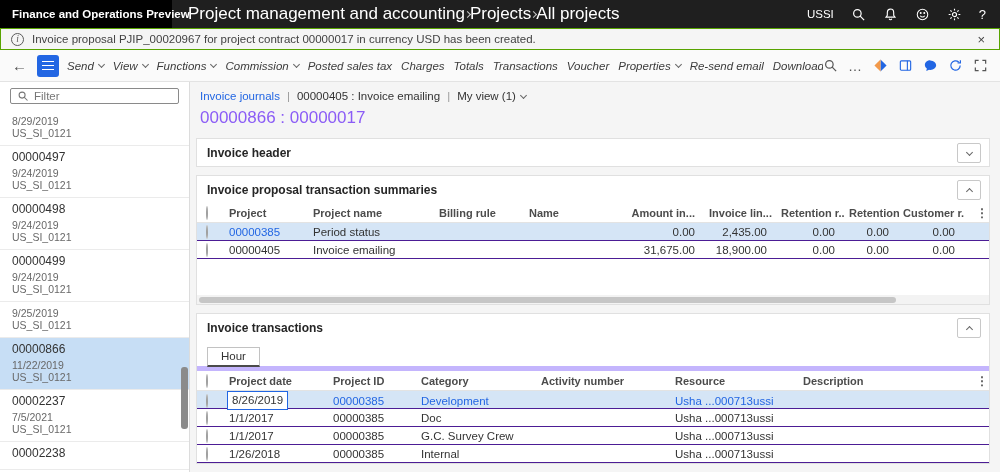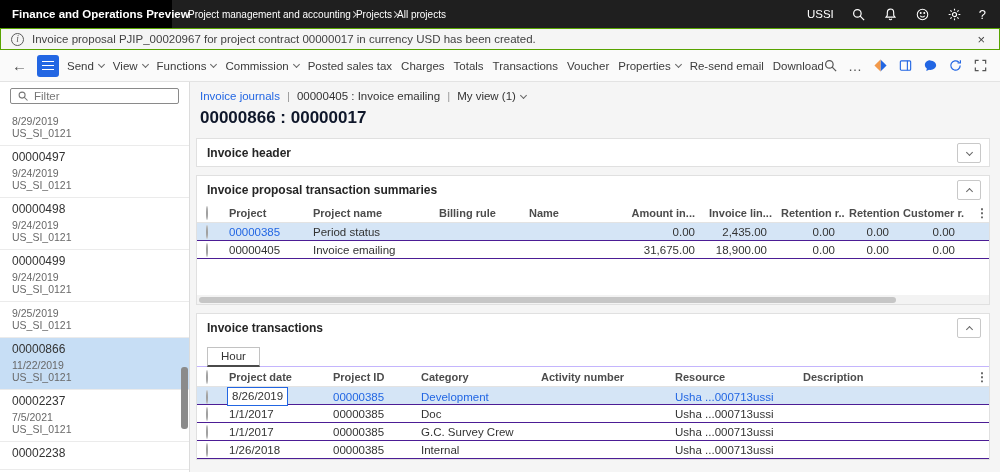--- a/index.html
+++ b/index.html
@@ -3,39 +3,39 @@
 <meta charset="utf-8">
 <style>
   * { margin:0; padding:0; box-sizing:border-box; }
   html,body { width:1000px; height:472px; overflow:hidden; }
   body { font-family:"Liberation Sans", sans-serif; font-size:12px; color:#333; background:#f5f5f5; }
   .page { width:1000px; height:472px; overflow:hidden; display:flex; flex-direction:column; }
 
   
   .topbar { height:28px; background:#1f1f1f; color:#fff; display:flex; align-items:center; flex:0 0 28px; }
   .topbar-left { width:172px; height:100%; background:#000; display:flex; align-items:center; padding:0 12px; font-weight:bold; font-size:11.5px; white-space:nowrap; cursor:pointer; }
-  .topbar-crumb { display:flex; align-items:center; gap:0; padding:0 16px; font-size:10px; white-space:nowrap; }
+  .topbar-crumb { display:flex; align-items:center; gap:0; padding:0 16px; font-size:17px; white-space:nowrap; }
   .crumb { cursor:pointer; }
   .crumb-chev { width:5px; height:5px; border-right:1.2px solid #c8c8c8; border-top:1.2px solid #c8c8c8; transform:rotate(45deg); display:inline-block; }
   .topbar-right { margin-left:auto; display:flex; align-items:center; gap:17px; padding-right:14px; }
   .topbar-right svg { width:15px; height:15px; display:block; cursor:pointer; }
   .company { font-size:11.5px; cursor:pointer; }
   .help-q { font-size:13px; cursor:pointer; }
 
   
   .notif { height:22px; flex:0 0 22px; background:#f5f5f5; border:1px solid #57a300; display:flex; align-items:center; gap:8px; padding:0 10px; font-size:11.5px; color:#424242; }
   .info-circle { width:13px; height:13px; border:1px solid #5a5a5a; border-radius:50%; font-family:"Liberation Serif", serif; font-style:italic; font-size:9.5px; line-height:11px; text-align:center; color:#5a5a5a; flex:0 0 13px; }
   .notif-close { margin-left:auto; font-size:13px; color:#444; cursor:pointer; padding:0 4px; }
 
   
   .actionpane { height:32px; flex:0 0 32px; background:#fafafa; border-bottom:1px solid #e3e3e3; display:flex; align-items:center; padding:0 8px; }
   .back { font-size:15px; color:#515151; cursor:pointer; padding:0 4px; }
   .menu-btn { width:22px; height:22px; background:#2266e3; border-radius:3px; display:flex; flex-direction:column; justify-content:center; align-items:center; gap:2.5px; margin:0 8px 0 6px; cursor:pointer; flex:0 0 22px; }
   .menu-btn i { display:block; width:12px; height:1.6px; background:#fff; }
-  .ap-items { display:flex; align-items:flex-start; gap:9px; font-size:11.5px; color:#3b3b3b; white-space:nowrap; overflow:hidden; }
+  .ap-items { display:flex; align-items:flex-start; gap:9px; font-size:11.5px; color:#3b3b3b; white-space:nowrap; overflow:hidden;font-style:italic; }
   .ap-item { display:inline-flex; align-items:center; gap:5px; cursor:pointer; }
   .chev { display:inline-block; width:5px; height:5px; border-right:1.3px solid #666; border-bottom:1.3px solid #666; }
   .chev.down { transform:rotate(45deg); margin-top:-2px; }
   .chev.up { transform:rotate(225deg); margin-top:2px; }
   .ap-right { margin-left:auto; display:flex; align-items:center; gap:10px; padding-right:4px; color:#555; }
   .ap-right svg { width:15px; height:15px; display:block; cursor:pointer; }
   .ap-more { font-size:14px; letter-spacing:1px; cursor:pointer; color:#555; line-height:10px; }
 
   
   .content { flex:1; display:flex; min-height:0; }
@@ -51,21 +51,21 @@
   .side-id { font-size:12px; line-height:13px; color:#333; margin-bottom:3px; }
   .side-sub { font-size:10.5px; line-height:12px; color:#686868; }
   .side-scroll { position:absolute; right:1px; top:285px; width:7px; height:62px; background:#8b8b8b; border-radius:3px; cursor:pointer; }
 
   
   .main { flex:1; min-width:0; padding:6px 10px 0 6px; background:#f5f5f5; overflow:hidden; }
   .viewbar { display:flex; align-items:center; gap:7px; font-size:11.5px; margin:2px 0 6px 4px; color:#333; }
   .vlink { color:#2266e3; cursor:pointer; text-decoration:none; }
   .vsep { color:#999; }
   .vview { display:inline-flex; align-items:center; gap:5px; cursor:pointer; }
-  .page-title { font-size:17px; font-weight:bold; color:#0f172a; margin:0 0 10px 4px; }
+  .page-title { font-size:17px; font-weight:normal; color:#8b5cf6; margin:0 0 10px 4px; }
 
   .card { background:#fff; border:1px solid #e0e0e0; margin-bottom:8px; position:relative; }
   .card-title { font-weight:bold; font-size:12px; color:#262626; padding:7px 10px 6px; cursor:pointer; }
   .collapse-btn { position:absolute; top:4px; right:8px; width:24px; height:20px; background:#fff; border:1px solid #c8c8c8; border-radius:2px; display:flex; align-items:center; justify-content:center; cursor:pointer; }
 
   
   .g-head, .g-row { display:grid; align-items:center; }
   .g-head { height:20px; border-bottom:1px solid #e3e3e3; font-size:11px; font-weight:bold; color:#4c4c4c; }
   .g-row { height:18px; font-size:11.5px; border-bottom:1px solid #4c1d95; color:#333; }
   .g-row.sel { background:#d5e5f6; }
@@ -73,21 +73,21 @@
   .trx-cols { grid-template-columns:28px 104px 88px 120px 134px 128px 1fr 14px; }
   .cell { padding-left:4px; overflow:hidden; white-space:nowrap; cursor:default; }
   .num { text-align:right; padding-right:10px; }
   .link { color:#2266e3; cursor:pointer; }
   .rowcirc { width:11px; height:11px; border:1px solid #a0a0a0; border-radius:50%; margin-left:9px; cursor:pointer; background:#fff; }
   .ovf { color:#555; font-size:12px; text-align:center; cursor:pointer; }
   .g-spacer { height:36px; }
   .hscroll { height:9px; background:#f3f3f3; position:relative; }
   .hthumb { position:absolute; left:2px; top:1.5px; height:6px; width:88%; background:#c6c6c6; border-radius:3px; cursor:pointer; }
 
-  .tabs { padding:5px 0 0 10px; border-bottom:1px solid #c4b5fd; }
+  .tabs { padding:5px 0 0 10px; border-bottom:5px solid #c4b5fd; }
   .tab { display:inline-block; border:1px solid #c2c2c2; border-bottom:2px solid #4a4a4a; background:#fff; padding:2px 13px 3px; font-size:11.5px; cursor:pointer; position:relative; top:1px; }
   .res { display:flex; overflow:hidden; white-space:nowrap; padding-left:4px; }
   .cell-focus { display:inline-block; border:1px solid #2266e3; background:#fff; padding:0 4px; line-height:17px; margin-left:2px; }
 </style>
 </head>
 <body>
 
 <div class="page">
 
   <header class="topbar">

